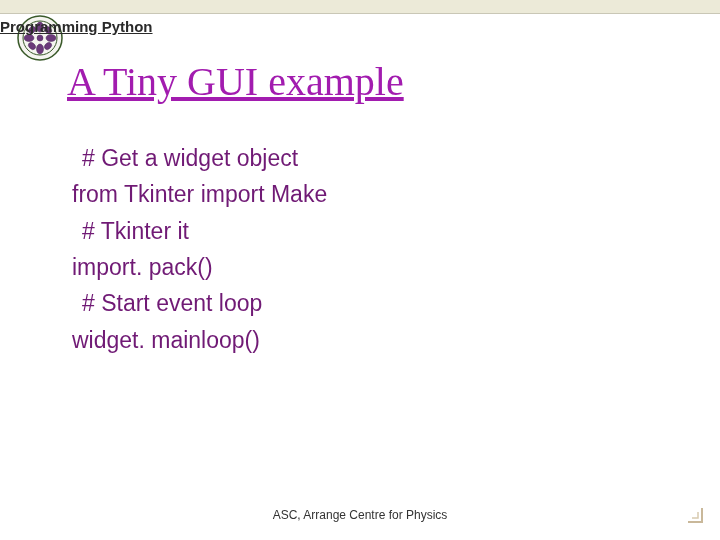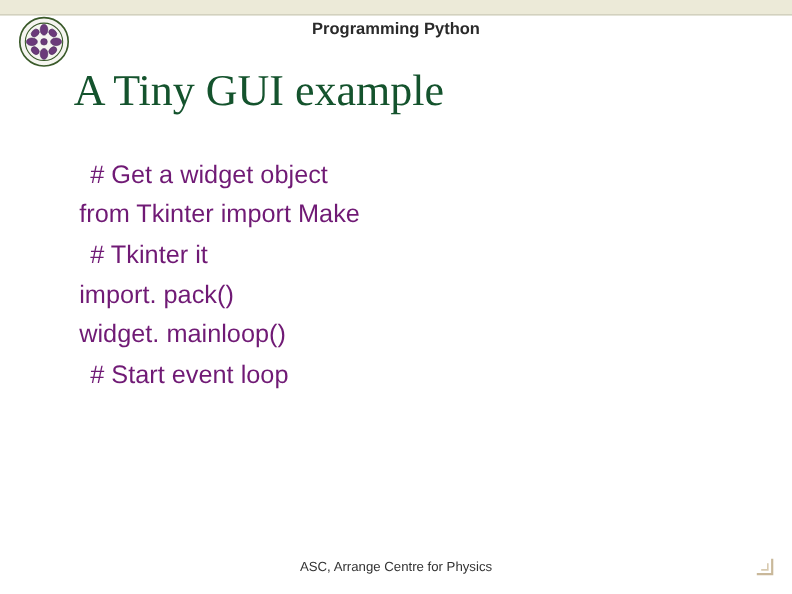--- a/index.html
+++ b/index.html
@@ -18,40 +18,42 @@
       right: 0;
       height: 14px;
       background: #ecead8;
       border-bottom: 1px solid #c9c7b6;
     }
     .header-title {
       position: absolute;
       top: 18px;
       left: 0;
       right: 0;
-      text-align: center;
+      text-align: left;
       font-size: 15px;
       font-weight: bold;
       color: #2a2a2a;
+      text-decoration: underline;
     }
     .logo {
       position: absolute;
       top: 14px;
       left: 16px;
       width: 48px;
       height: 48px;
     }
     .slide-title {
       position: absolute;
       top: 58px;
       left: 67px;
       font-family: Georgia, 'Times New Roman', serif;
       font-size: 40px;
-      color: #14532d;
+      color: #a21caf;
       font-weight: normal;
+      text-decoration: underline;
     }
     .content {
       position: absolute;
       top: 140px;
       left: 72px;
       right: 40px;
     }
     .content-line {
       font-family: Verdana, Geneva, sans-serif;
       font-size: 23px;
@@ -103,22 +105,22 @@
 
 <div class="header-title">Programming Python</div>
 
 <h1 class="slide-title">A Tiny GUI example</h1>
 
 <div class="content">
   <div class="content-line indent"># Get a widget object</div>
   <div class="content-line">from Tkinter import Make</div>
   <div class="content-line indent"># Tkinter it</div>
   <div class="content-line">import. pack()</div>
+  <div class="content-line indent"># Start event loop</div>
   <div class="content-line">widget. mainloop()</div>
-  <div class="content-line indent"># Start event loop</div>
 </div>
 
 <div class="footer">ASC, Arrange Centre for Physics</div>
 
 <div class="corner-accent">
   <svg viewBox="0 0 22 22">
     <path d="M 4 18 L 18 18 L 18 4" fill="none" stroke="#c9b89a" stroke-width="2"></path>
     <path d="M 8 14 L 14 14 L 14 8" fill="none" stroke="#d8cab0" stroke-width="1.5"></path>
   </svg>
 </div>

